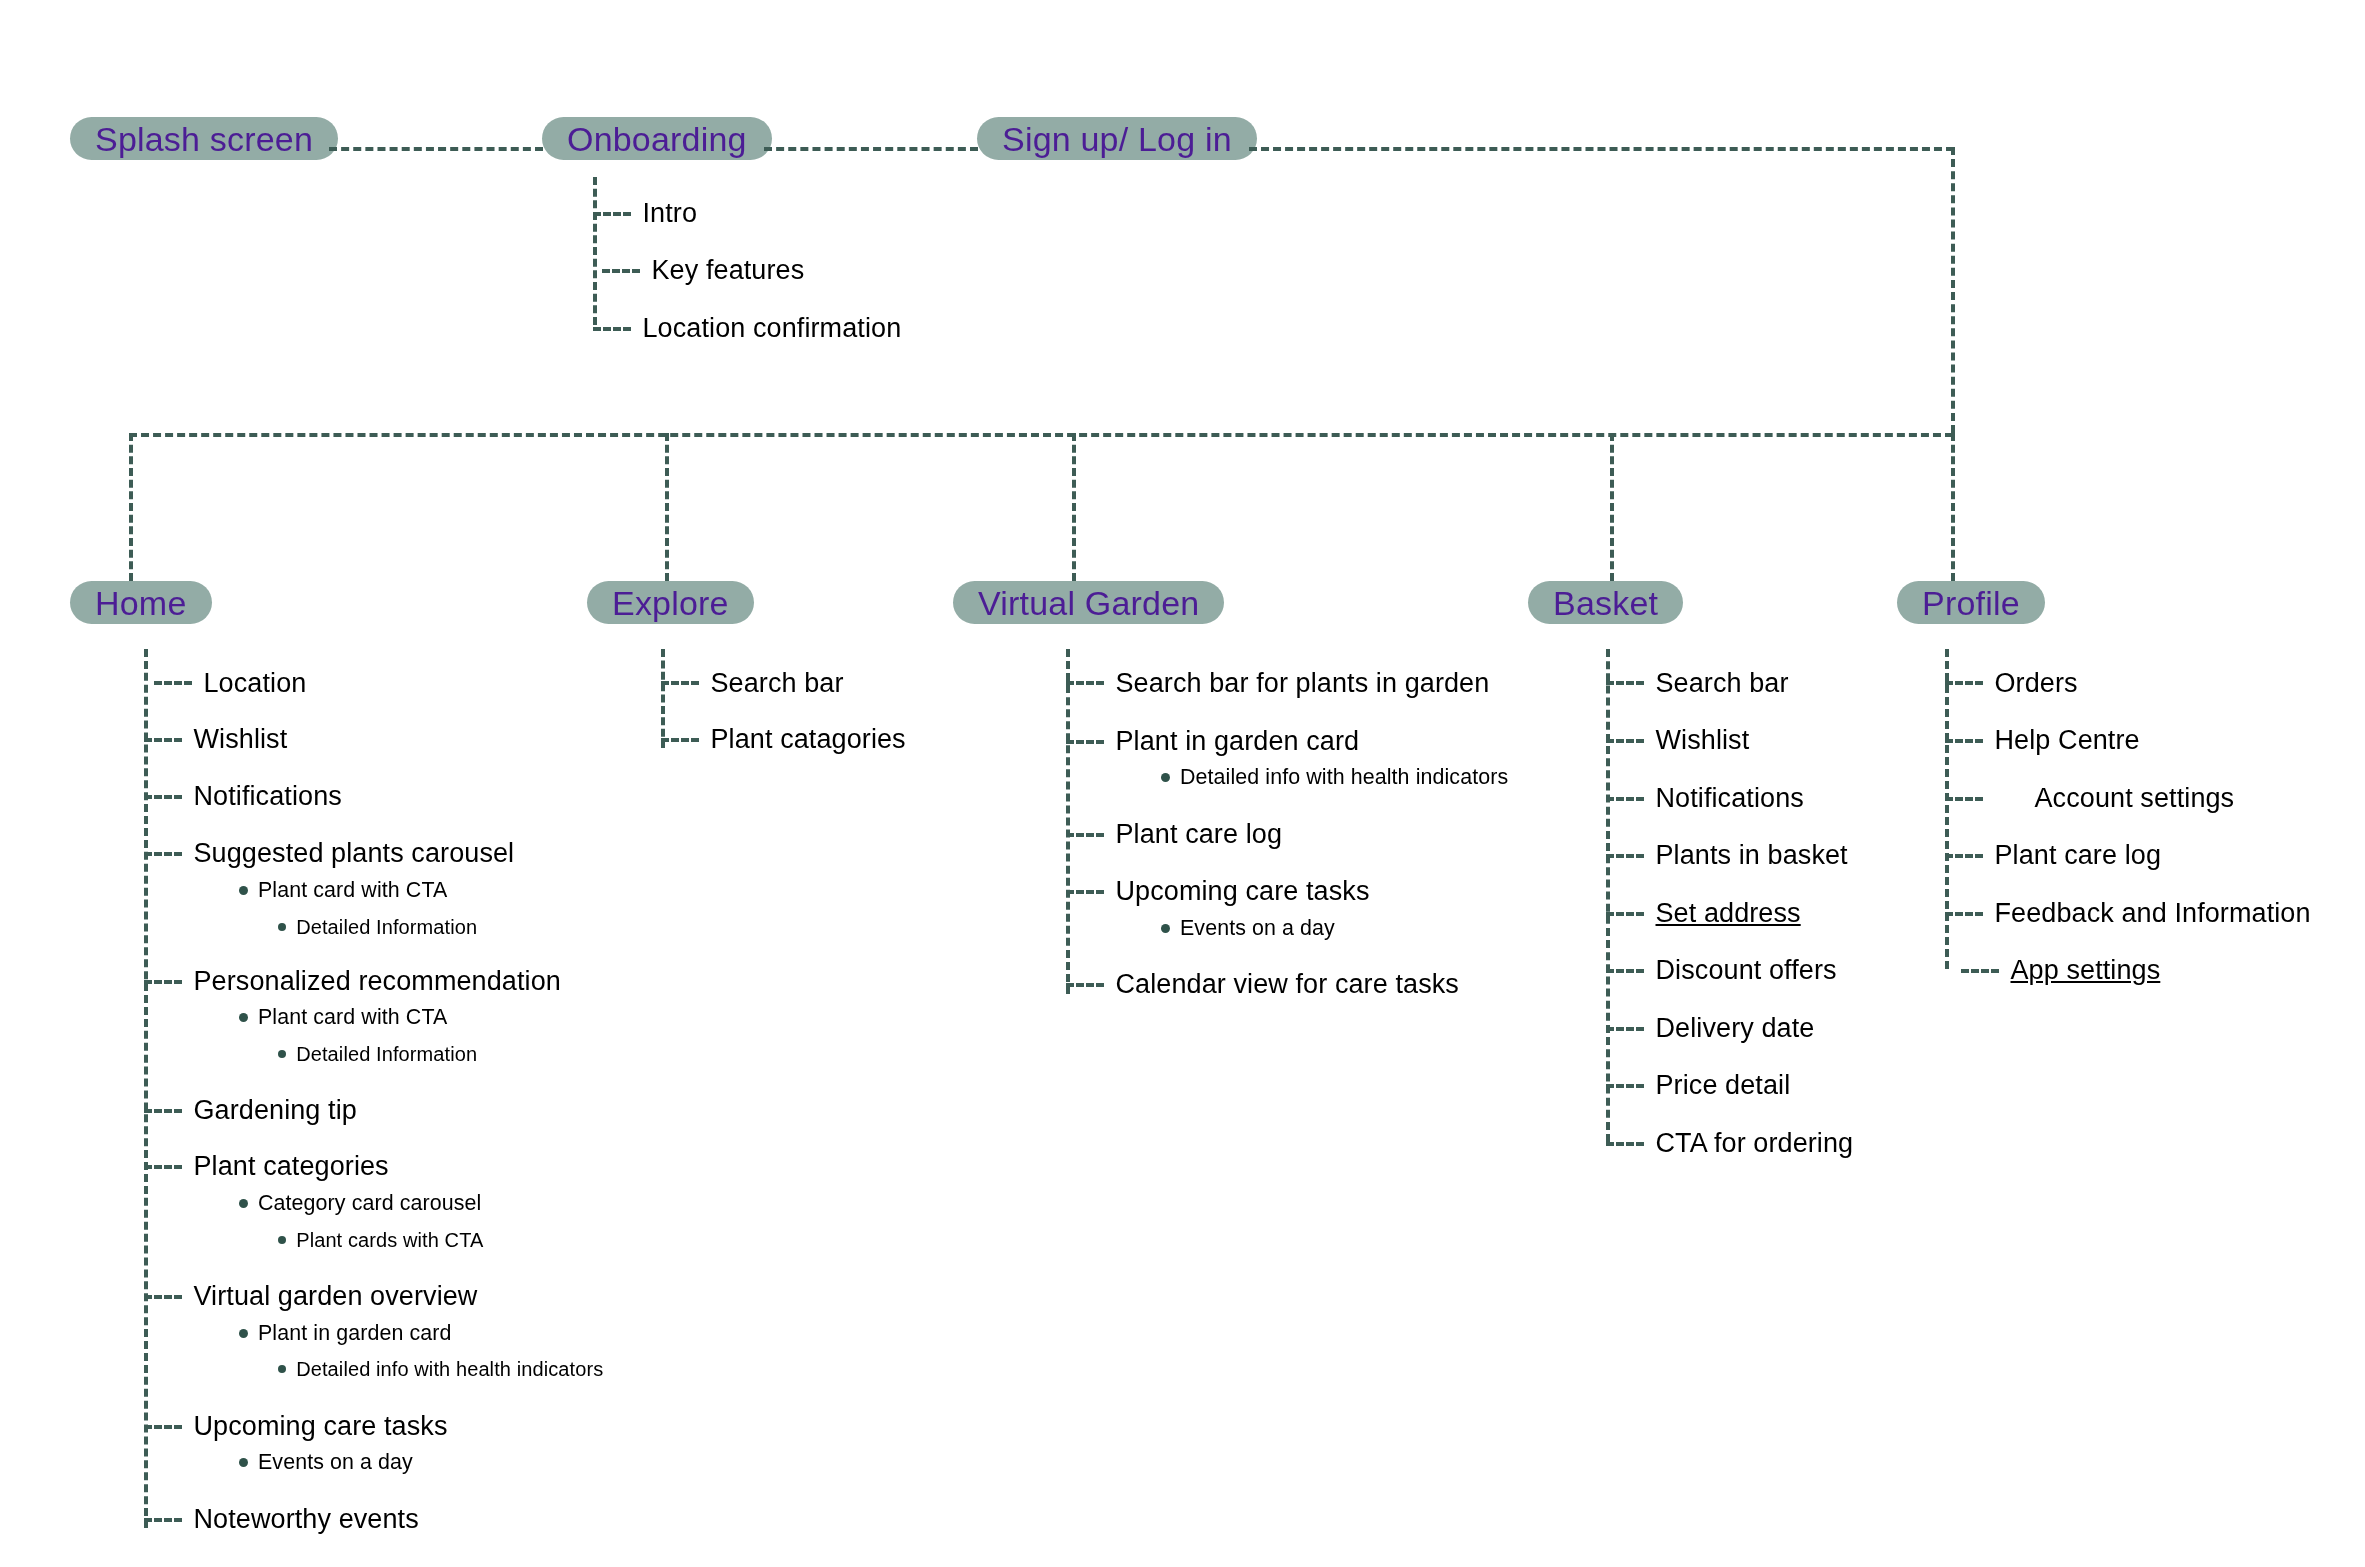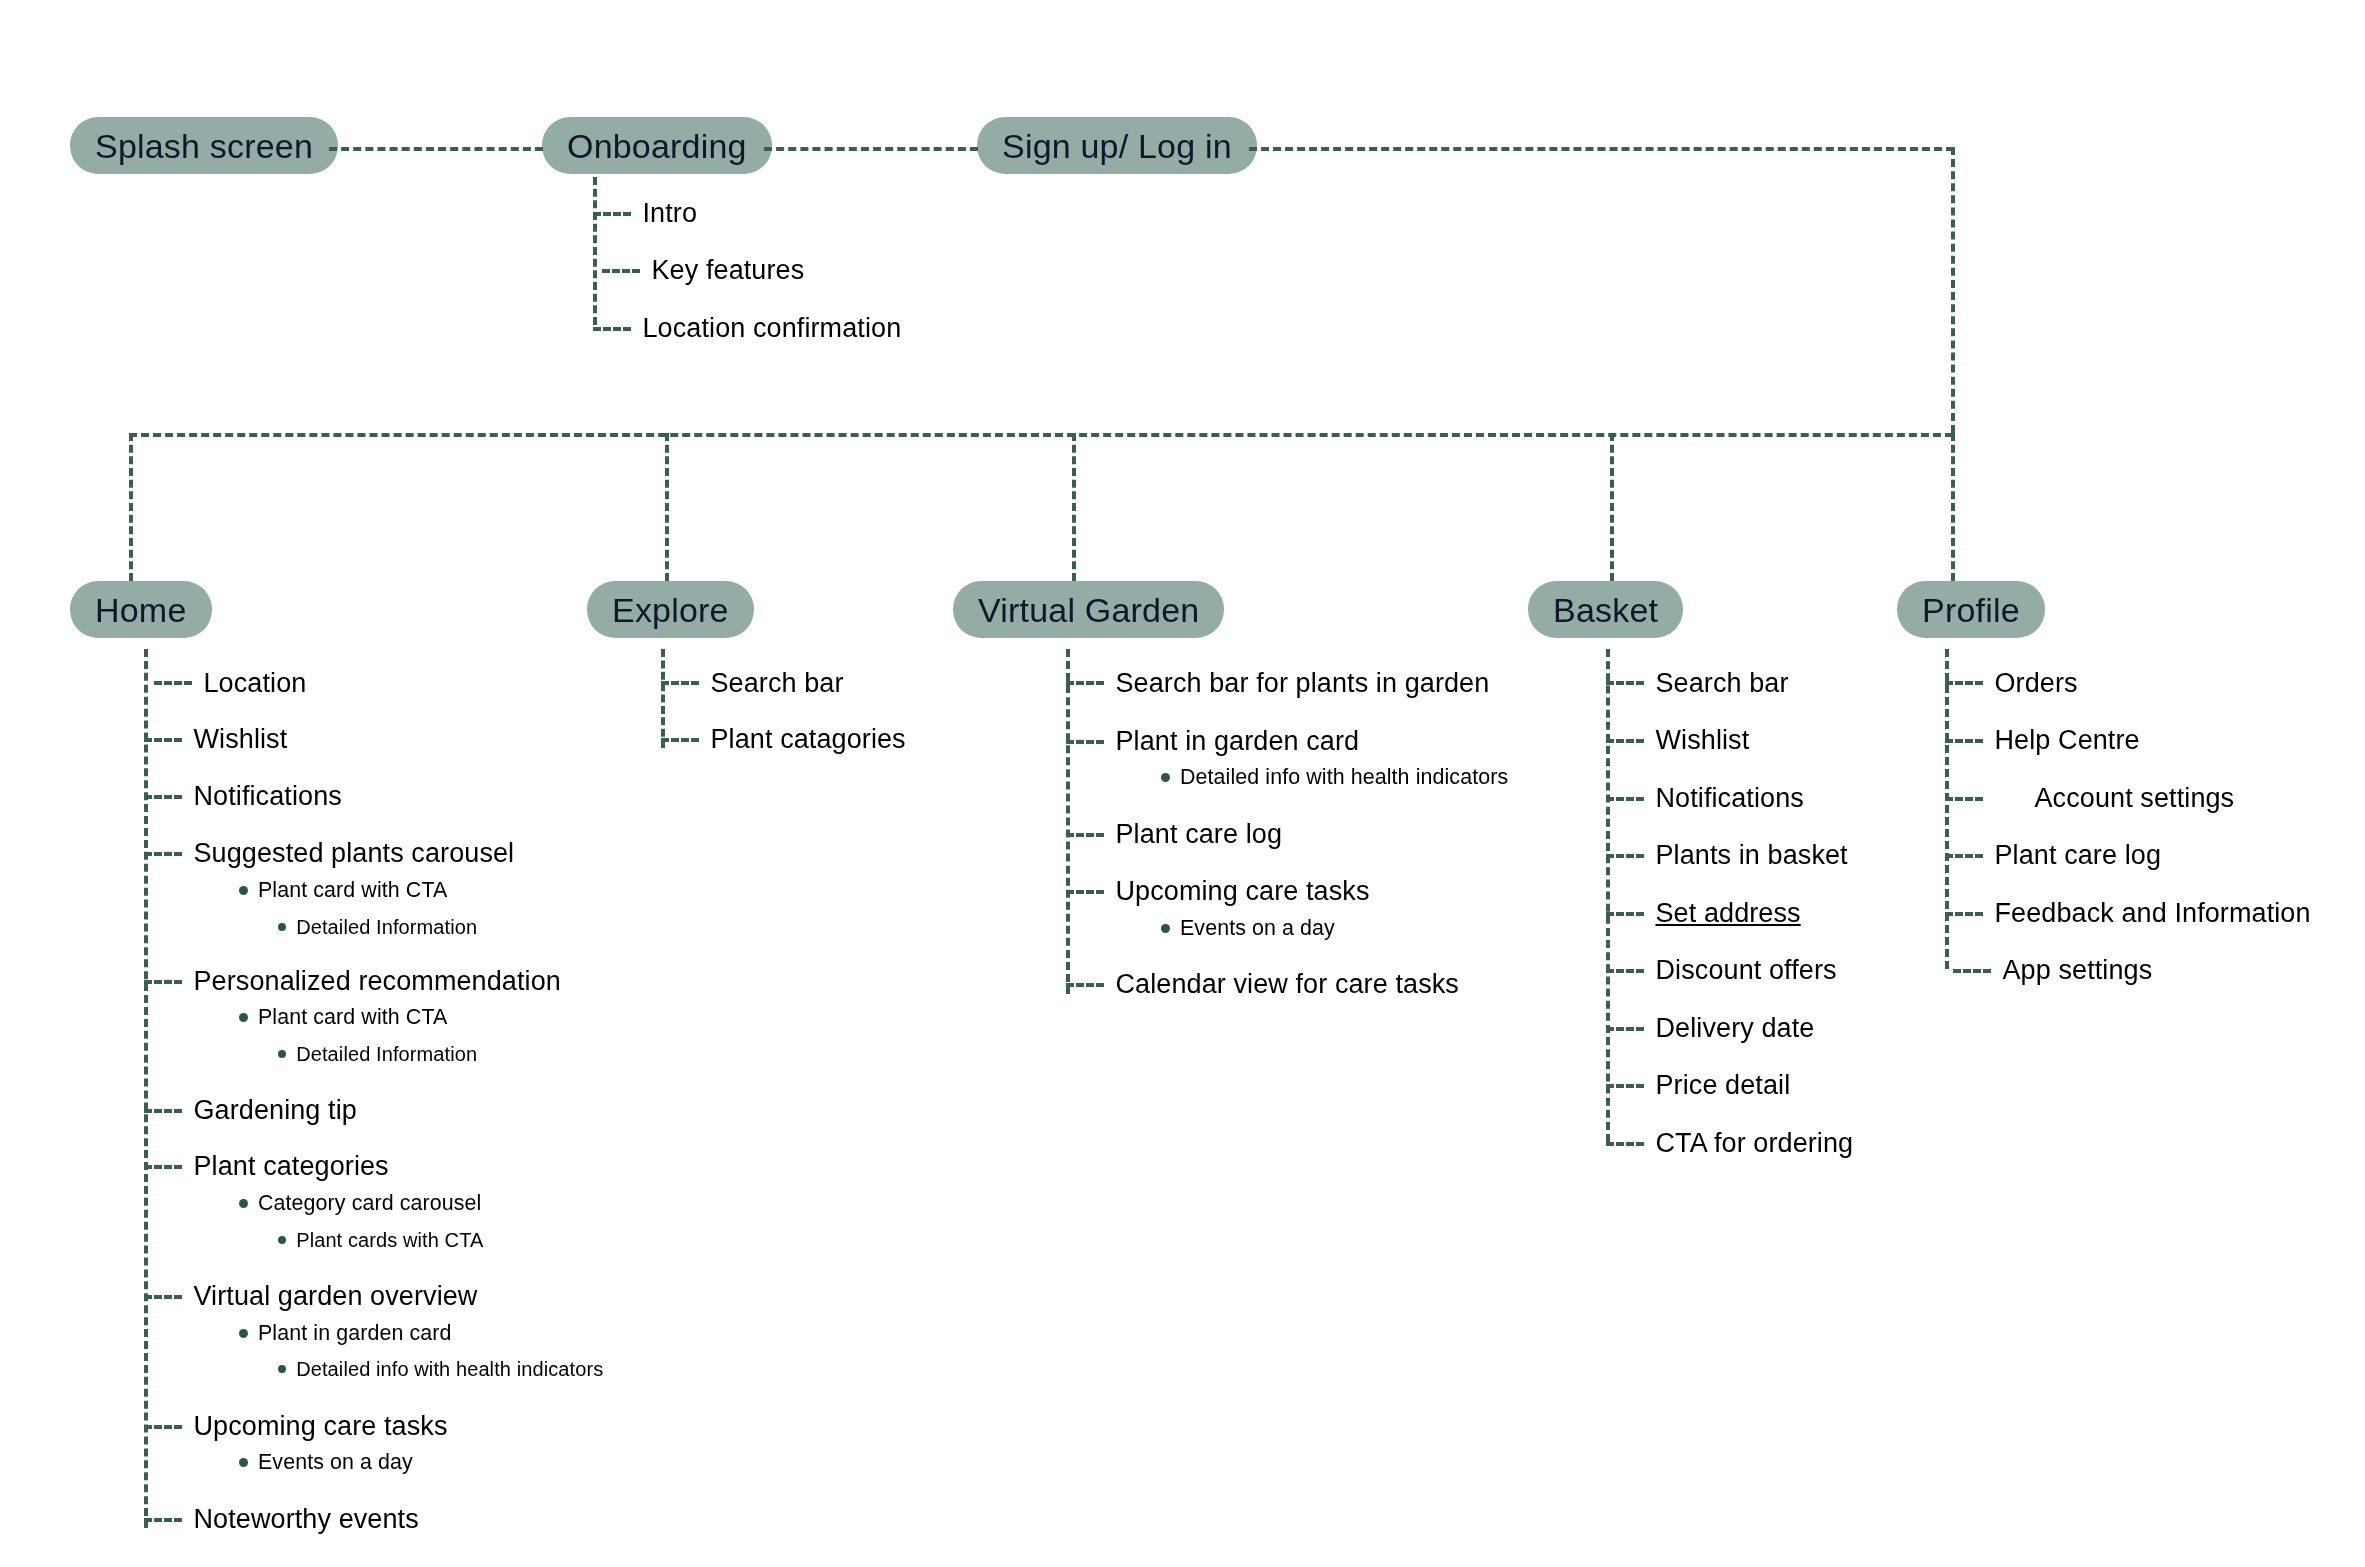--- a/index.html
+++ b/index.html
@@ -16,29 +16,29 @@
     position: relative;
     width: 2366px;
     height: 1567px;
     background: #ffffff;
     overflow: hidden;
   }
   
   .pill {
     position: absolute;
     background: #93aca6;
-    color: #0f172a;
+    color: #4c1d95;
     border-radius: 28px;
     display: flex;
     align-items: center;
     justify-content: center;
     font-size: 34px;
     font-weight: 400;
     letter-spacing: 0.2px;
-    height: 57px;
+    height: 43px;
     padding: 0 25px;
     box-sizing: border-box;
     white-space: nowrap;
     line-height: 1;
   }
   
   .hline {
     position: absolute;
     height: 0;
     border-top: 4.1px dashed #3d5c55;
@@ -324,20 +324,20 @@
       <span class="lbl">Account settings</span>
     </div>
     <div class="row" style="left:0; top:193px;">
       <span class="stub"></span>
       <span class="lbl">Plant care log</span>
     </div>
     <div class="row" style="left:0; top:251px;">
       <span class="stub"></span>
       <span class="lbl">Feedback and Information</span>
     </div>
-    <div class="row" style="left:8px; top:308px;">
+    <div class="row" style="left:16px; top:308px;text-decoration:underline;">
       <span class="stub"></span>
       <span class="lbl">App settings</span>
     </div>
   </div>
 
 </div>
 
 
 </body></html>

